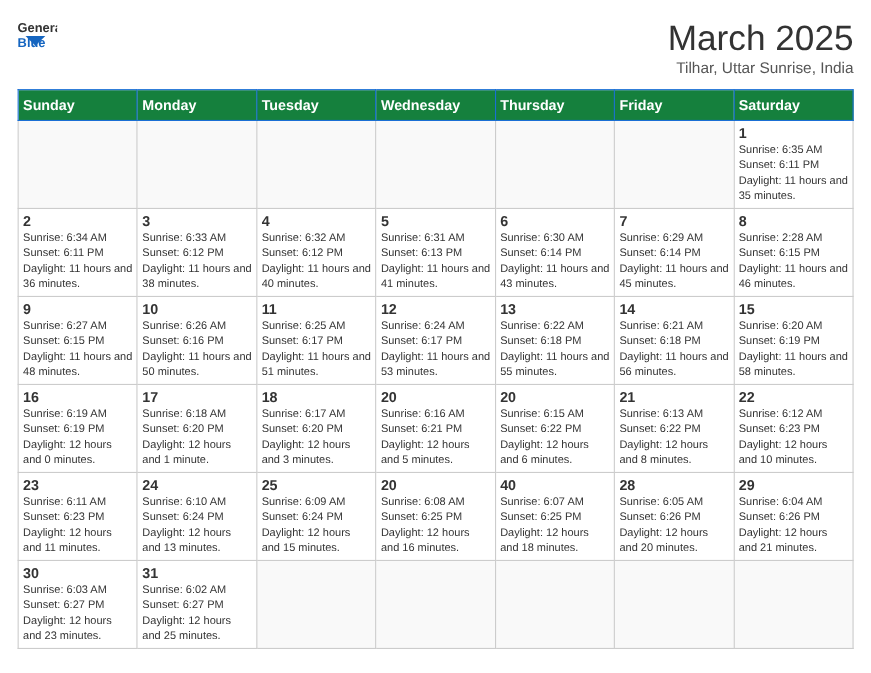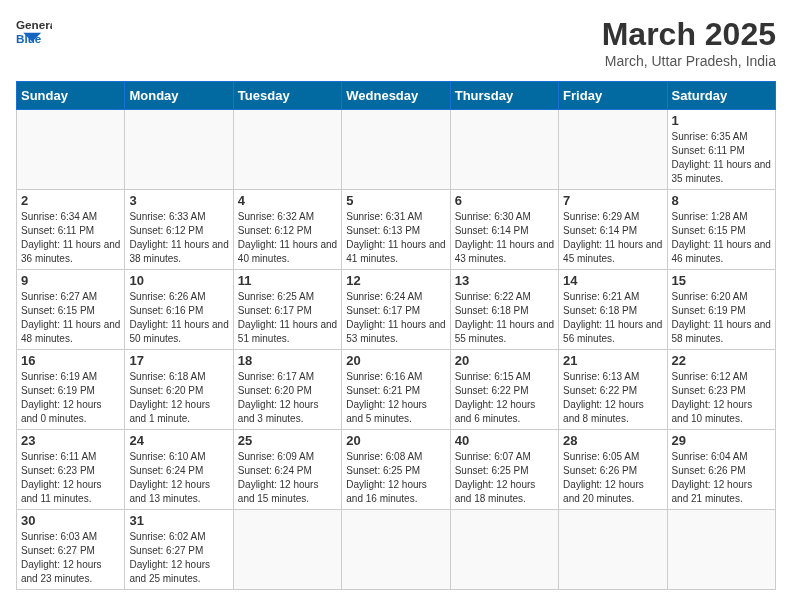--- a/index.html
+++ b/index.html
@@ -24,33 +24,33 @@
     .logo-icon {
       width: 36px;
       height: 28px;
     }
     .title-block {
       text-align: right;
     }
     .month-title {
       font-size: 32px;
       color: #333;
-      font-weight: bold;
+      font-weight: normal;
     }
     .subtitle {
       font-size: 14px;
       color: #555;
     }
     .calendar {
       width: 100%;
       border-collapse: collapse;
       border: 1px solid #ccc;
     }
     .calendar th {
-      background-color: #0369a1;
+      background-color: #15803d;
       color: #fff;
       font-size: 13px;
       font-weight: bold;
       padding: 6px 4px;
       text-align: left;
       border: 1px solid #1a6fd4;
     }
     .calendar td {
       width: 14.28%;
       vertical-align: top;
@@ -87,21 +87,21 @@
 <div class="header">
   <div class="logo">
     <svg class="logo-icon" viewBox="0 0 40 30" xmlns="http://www.w3.org/2000/svg">
       <text x="0" y="14" font-size="13" font-family="Arial" font-weight="bold" fill="#333">General</text>
       <polygon points="8,18 28,18 18,28" fill="#1565c0"></polygon>
       <text x="0" y="29" font-size="13" font-family="Arial" font-weight="bold" fill="#1565c0">Blue</text>
     </svg>
   </div>
   <div class="title-block">
     <div class="month-title">March 2025</div>
-    <div class="subtitle">March, Uttar Pradesh, India</div>
+    <div class="subtitle">Tilhar, Uttar Sunrise, India</div>
   </div>
 </div>
 
 <table class="calendar">
   <thead>
     <tr>
       <th>Sunday</th>
       <th>Monday</th>
       <th>Tuesday</th>
       <th>Wednesday</th>
@@ -164,21 +164,21 @@
         </td>
         <td>
           <div class="day-number">7</div>
           <div class="day-info">Sunrise: 6:29 AM
 Sunset: 6:14 PM
 Daylight: 11 hours
 and 45 minutes.</div>
         </td>
         <td>
           <div class="day-number">8</div>
-          <div class="day-info">Sunrise: 1:28 AM
+          <div class="day-info">Sunrise: 2:28 AM
 Sunset: 6:15 PM
 Daylight: 11 hours
 and 46 minutes.</div>
         </td>
       </tr>
       <tr>
         <td>
           <div class="day-number">9</div>
           <div class="day-info">Sunrise: 6:27 AM
 Sunset: 6:15 PM

